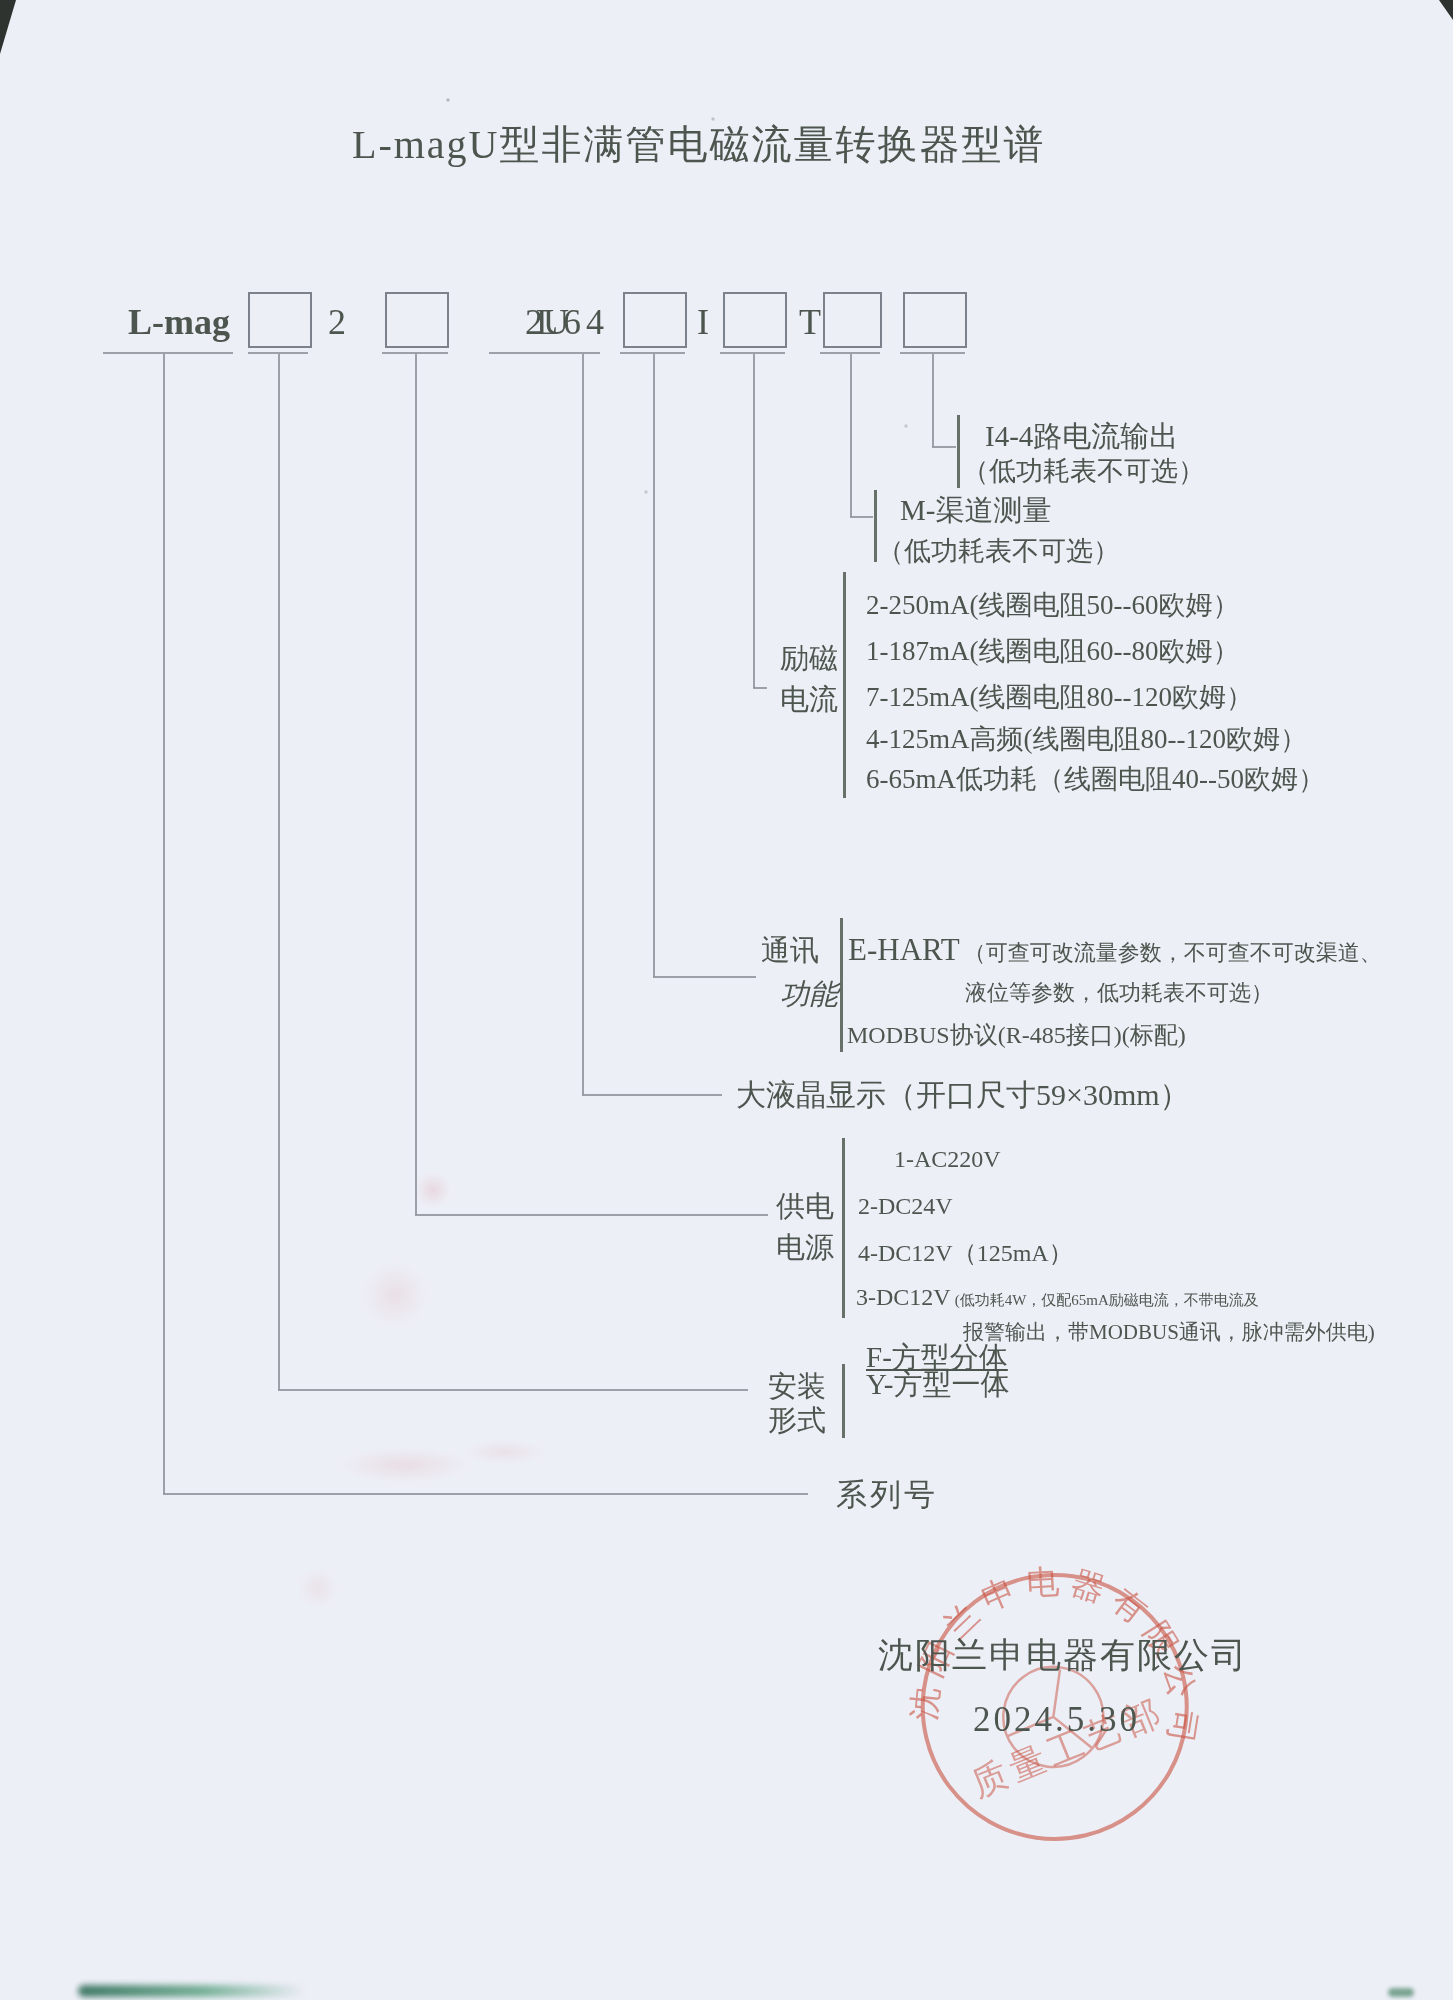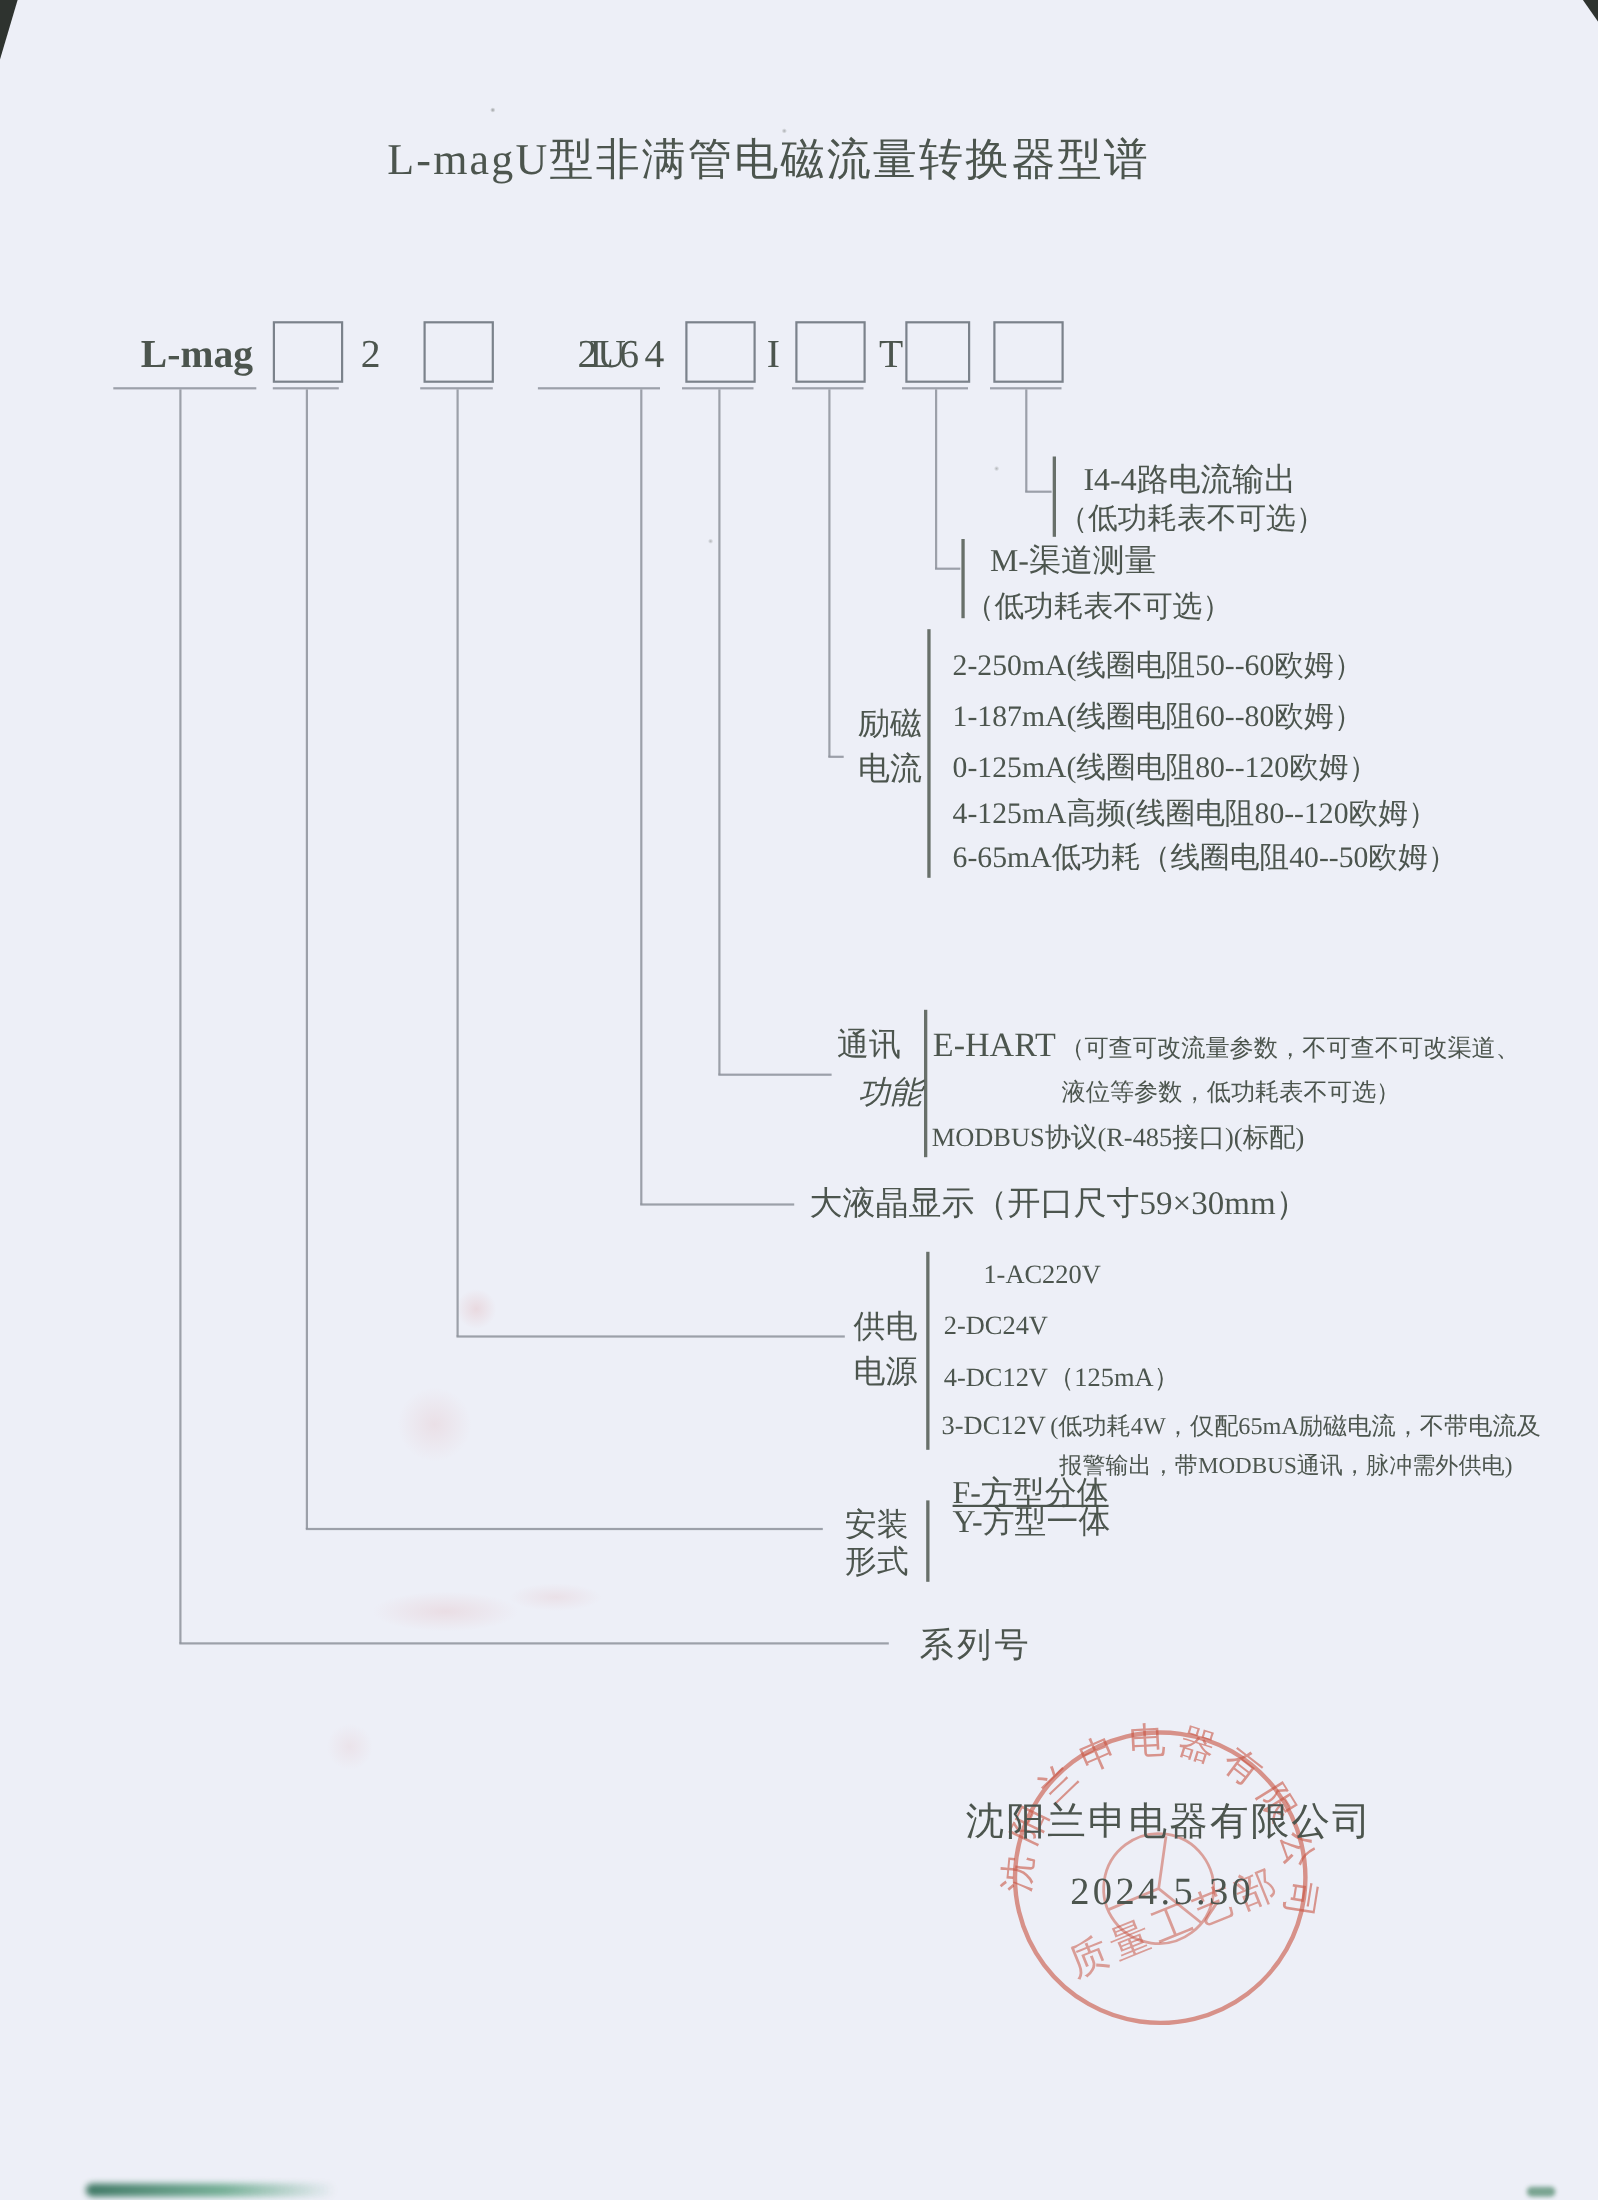--- a/index.html
+++ b/index.html
@@ -19,21 +19,21 @@
     font-family:"Liberation Serif","DejaVu Serif",serif;
   }
   .t{position:absolute; white-space:nowrap; color:#4c554e; line-height:1.15;}
   .hl{position:absolute; height:2px; background:#8d929b; opacity:.85;}
   .vl{position:absolute; width:2px; background:#8d929b; opacity:.85;}
   .bar{position:absolute; width:3px; background:#59625a; opacity:.9;}
   .box{position:absolute; width:60px; height:52px; border:2px solid #7b828b; background:transparent;}
   .fs40{font-size:40px;} .fs36{font-size:36px;} .fs35{font-size:35px;}
   .fs31{font-size:31px;} .fs30{font-size:30px;} .fs29{font-size:29px;}
   .fs28{font-size:24px;} .fs27{font-size:27px;} .fs22{font-size:22px;} .fs21{font-size:21px;}
-  .note{font-size:22px;} .note2{font-size:22px;}
+  .note{font-size:22px;} .note2{font-size:15px;}
   .corner-tl{position:absolute;left:0;top:0;width:0;height:0;border-top:54px solid #2e332f;border-right:16px solid transparent;}
   .corner-tr{position:absolute;right:0;top:0;width:0;height:0;border-top:20px solid #2e332f;border-left:14px solid transparent;}
   .scan-streak{position:absolute;left:78px;top:1985px;width:228px;height:12px;border-radius:6px;
     background:linear-gradient(90deg,#2d6b55,#6aa98d 55%,rgba(106,169,141,0));filter:blur(3px);opacity:.9;}
   .scan-dot{position:absolute;left:1388px;top:1988px;width:26px;height:9px;border-radius:5px;background:#5d9178;filter:blur(2px);opacity:.8;}
   .stamp{position:absolute;left:895px;top:1545px;}
   .footer-text{z-index:5;}
 </style>
 </head>
 <body>
@@ -93,21 +93,21 @@
 
   <div class="bar" style="left:874px;top:490px;height:72px;"></div>
   <div class="t fs29" style="left:900px;top:494px;">M-渠道测量</div>
   <div class="t fs27" style="left:877px;top:536px;">（低功耗表不可选）</div>
 
   <div class="t fs29" style="left:780px;top:642px;">励磁</div>
   <div class="t fs29" style="left:780px;top:683px;">电流</div>
   <div class="bar" style="left:843px;top:572px;height:226px;"></div>
   <div class="t fs27" style="left:866px;top:590px;">2-250mA(线圈电阻50--60欧姆）</div>
   <div class="t fs27" style="left:866px;top:636px;">1-187mA(线圈电阻60--80欧姆）</div>
-  <div class="t fs27" style="left:866px;top:682px;">0-125mA(线圈电阻80--120欧姆）</div>
+  <div class="t fs27" style="left:866px;top:682px;">7-125mA(线圈电阻80--120欧姆）</div>
   <div class="t fs27" style="left:866px;top:724px;">4-125mA高频(线圈电阻80--120欧姆）</div>
   <div class="t fs27" style="left:866px;top:764px;">6-65mA低功耗（线圈电阻40--50欧姆）</div>
 
   <div class="t fs29" style="left:761px;top:934px;">通讯</div>
   <div class="t fs29" style="left:780px;top:978px;font-style:italic;">功能</div>
   <div class="bar" style="left:840px;top:918px;height:134px;"></div>
   <div class="t" style="left:848px;top:932px;">
     <span class="fs31">E-HART</span>
     <span class="note">（可查可改流量参数，不可查不可改渠道、</span>
   </div>

